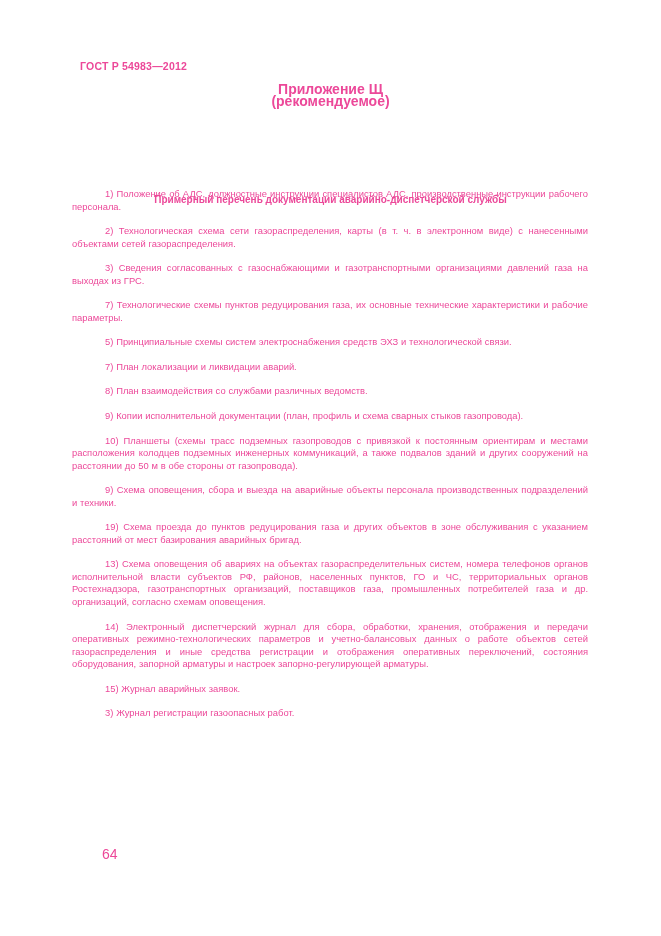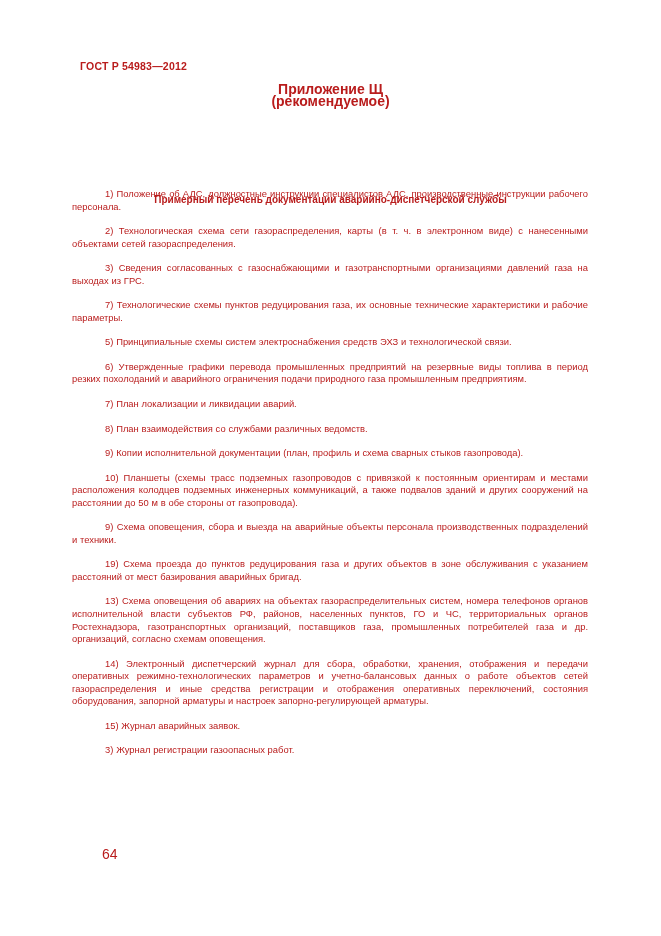--- a/index.html
+++ b/index.html
@@ -6,21 +6,21 @@
     margin: 0;
     padding: 0;
     background: #ffffff;
   }
   .page {
     position: relative;
     width: 661px;
     height: 936px;
     background: #ffffff;
     font-family: "Liberation Sans", sans-serif;
-    color: #b91c1c;
+    color: #ec4899;
     overflow: hidden;
   }
   .gost-code {
     position: absolute;
     left: 80px;
     top: 60px;
     font-size: 10.5px;
     font-weight: bold;
     letter-spacing: 0.2px;
     white-space: nowrap;
@@ -80,21 +80,20 @@
   </div>
 
   <div class="section-title">Примерный перечень документации аварийно-диспетчерской службы</div>
 
   <div class="body-text">
     <p>1) Положение об АДС, должностные инструкции специалистов АДС, производственные инструкции рабочего персонала.</p>
     <p>2) Технологическая схема сети газораспределения, карты (в т. ч. в электронном виде) с нанесенными объектами сетей газораспределения.</p>
     <p>3) Сведения согласованных с газоснабжающими и газотранспортными организациями давлений газа на выходах из ГРС.</p>
     <p>7) Технологические схемы пунктов редуцирования газа, их основные технические характеристики и рабочие параметры.</p>
     <p>5) Принципиальные схемы систем электроснабжения средств ЭХЗ и технологической связи.</p>
-    <p>6) Утвержденные графики перевода промышленных предприятий на резервные виды топлива в период резких похолоданий и аварийного ограничения подачи природного газа промышленным предприятиям.</p>
     <p>7) План локализации и ликвидации аварий.</p>
     <p>8) План взаимодействия со службами различных ведомств.</p>
     <p>9) Копии исполнительной документации (план, профиль и схема сварных стыков газопровода).</p>
     <p>10) Планшеты (схемы трасс подземных газопроводов с привязкой к постоянным ориентирам и местами расположения колодцев подземных инженерных коммуникаций, а также подвалов зданий и других сооружений на расстоянии до 50 м в обе стороны от газопровода).</p>
     <p>9) Схема оповещения, сбора и выезда на аварийные объекты персонала производственных подразделений и техники.</p>
     <p>19) Схема проезда до пунктов редуцирования газа и других объектов в зоне обслуживания с указанием расстояний от мест базирования аварийных бригад.</p>
     <p>13) Схема оповещения об авариях на объектах газораспределительных систем, номера телефонов органов исполнительной власти субъектов РФ, районов, населенных пунктов, ГО и ЧС, территориальных органов Ростехнадзора, газотранспортных организаций, поставщиков газа, промышленных потребителей газа и др. организаций, согласно схемам оповещения.</p>
     <p>14) Электронный диспетчерский журнал для сбора, обработки, хранения, отображения и передачи оперативных режимно-технологических параметров и учетно-балансовых данных о работе объектов сетей газораспределения и иные средства регистрации и отображения оперативных переключений, состояния оборудования, запорной арматуры и настроек запорно-регулирующей арматуры.</p>
     <p>15) Журнал аварийных заявок.</p>
     <p>3) Журнал регистрации газоопасных работ.</p>

